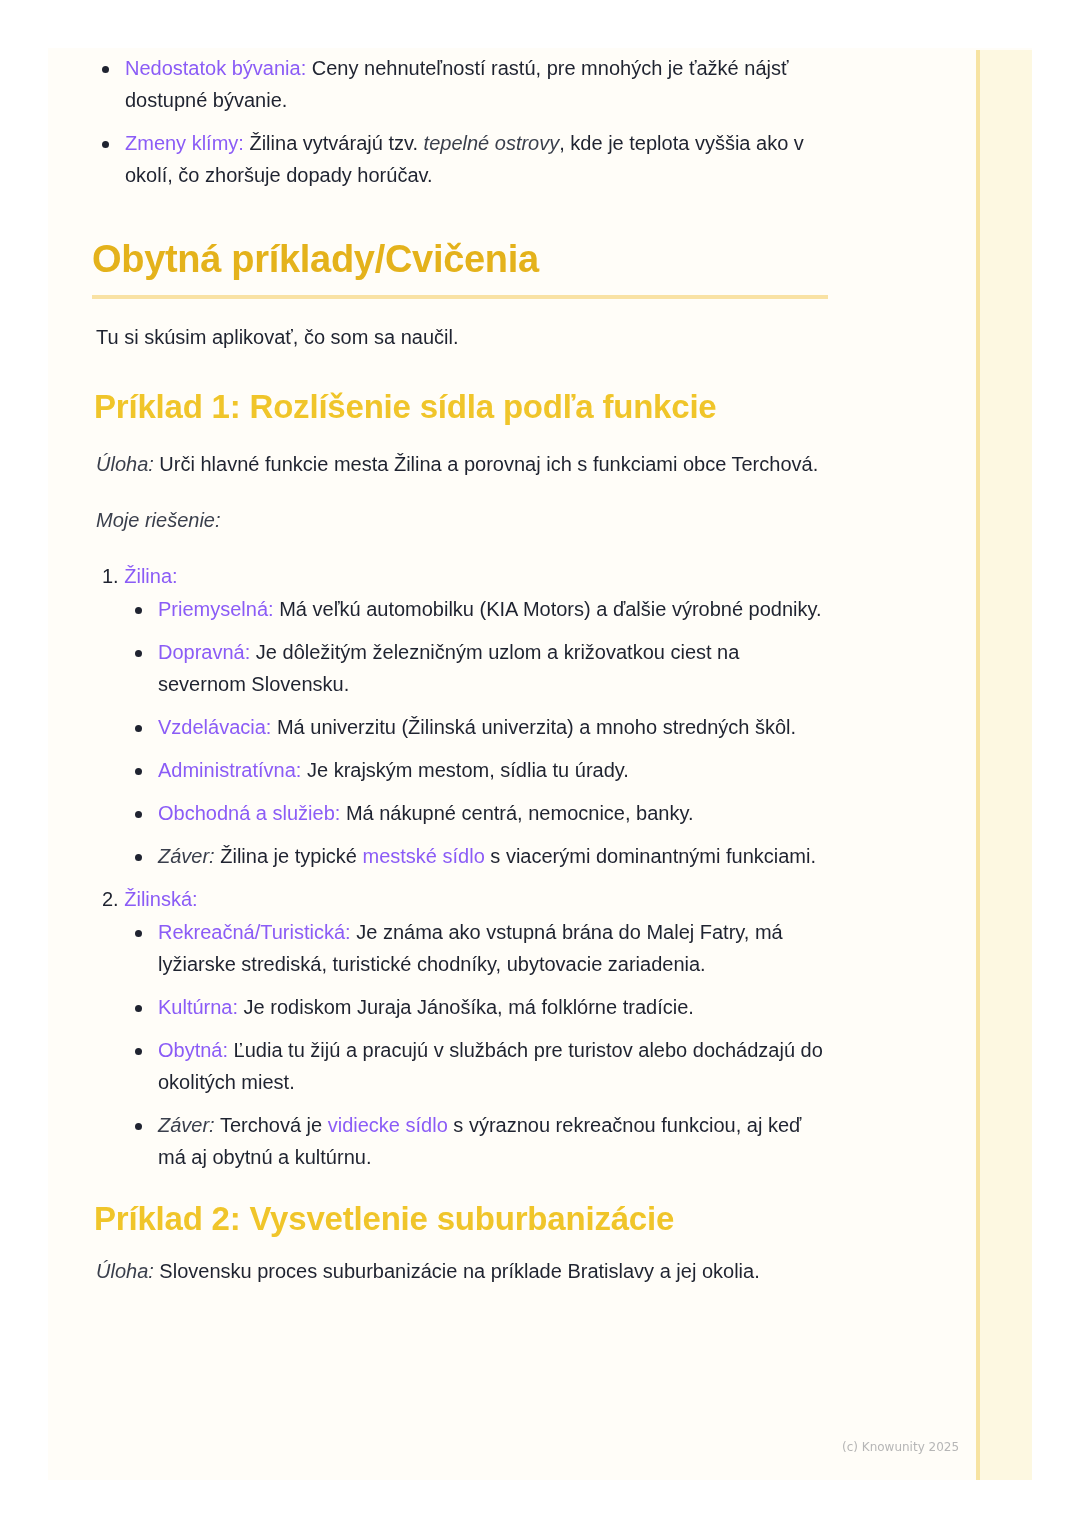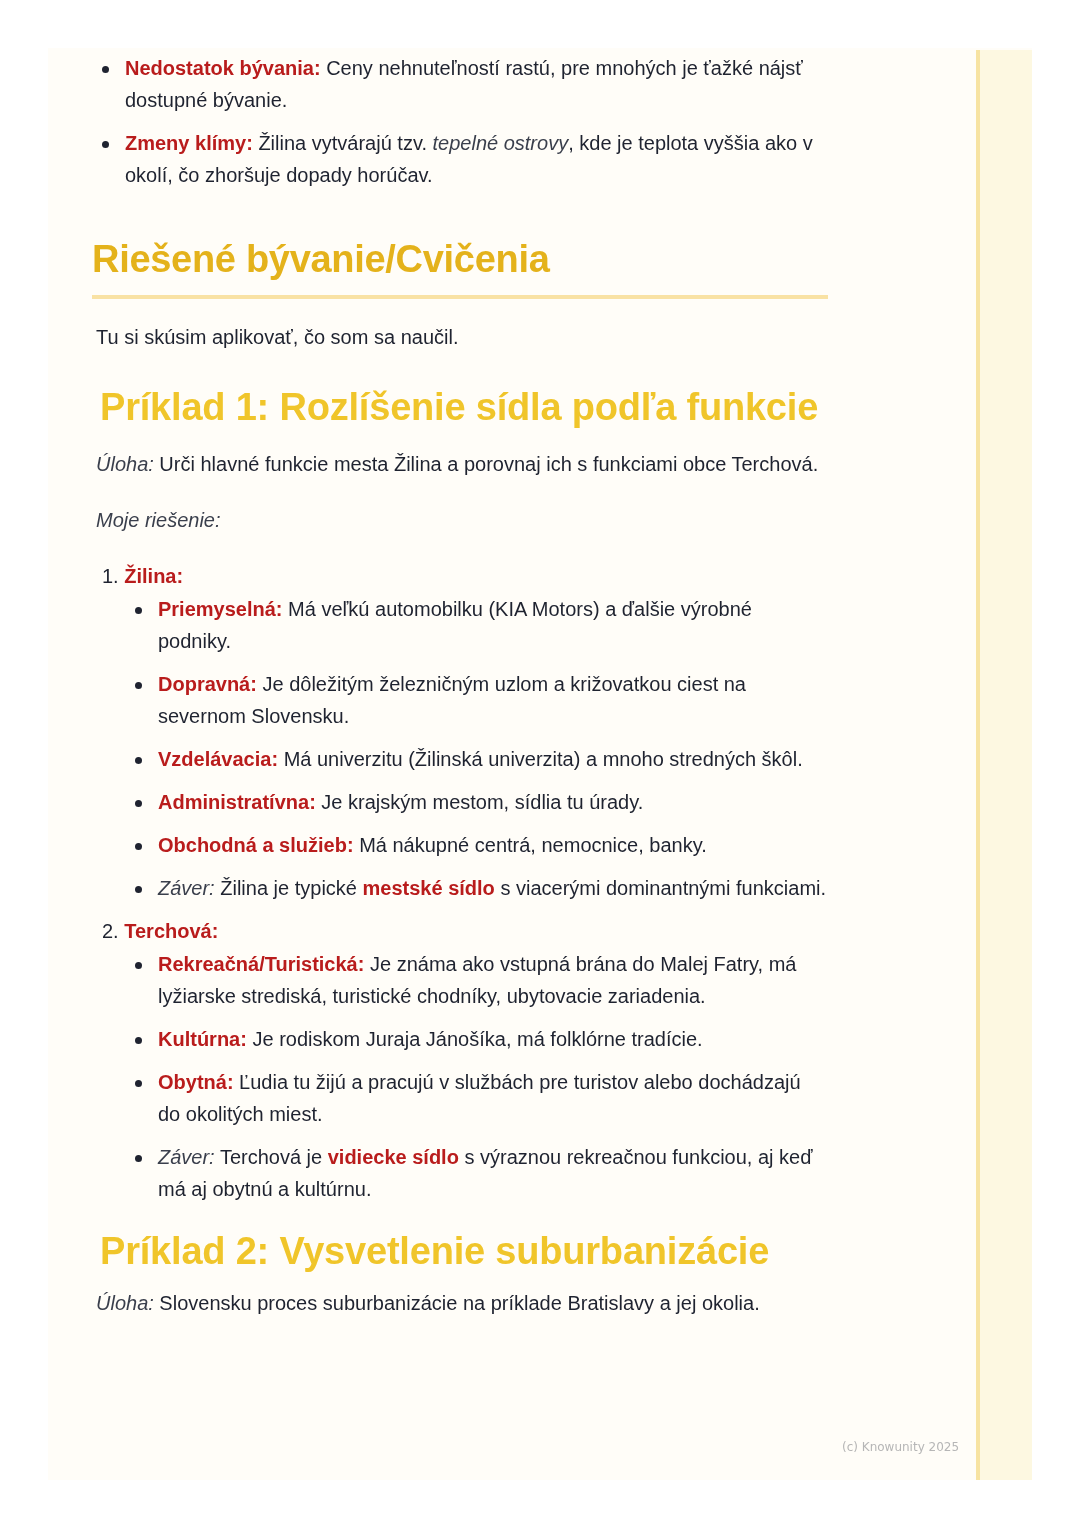--- a/index.html
+++ b/index.html
@@ -29,30 +29,30 @@
     .bullet-list > li::before {
       content: ""; position: absolute; left: 10px; top: 14px; width: 7px; height: 7px;
       border-radius: 50%; background: #1f2330;
     }
     .top-list { margin-top: 4px; }
     .top-list > li { padding-left: 33px; margin-bottom: 11px; }
     .top-list > li::before {
       content: ""; position: absolute; left: 10px; top: 14px; width: 7px; height: 7px;
       border-radius: 50%; background: #1f2330;
     }
-    b { font-weight: 700; color: #b91c1c; }
+    b { font-weight: 400; color: #8b5cf6; }
     i { font-style: italic; color: #3a3f4c; }
     h2 {
       margin: 44px 0 0 0; font-size: 38px; line-height: 48px; font-weight: 700;
       color: #e4b21b; padding-bottom: 12px;
       border-bottom: 4px solid #f9e2a4;
       letter-spacing: -0.3px;
     }
     h3 {
-      margin: 8px; font-size: 38px; line-height: 40px; font-weight: 700;
+      margin: 2px; font-size: 33px; line-height: 40px; font-weight: 700;
       color: #f0c52a; letter-spacing: -0.2px;
     }
     p { margin: 4px; }
     .intro { margin-top: 22px; }
     .ex1-title { margin-top: 34px; }
     .task { margin-top: 20px; text-align: justify; line-height: 35px; }
     .solution { margin-top: 22px; }
     .num-list { margin-top: 24px; padding-left: 10px; }
     .num-list > li { margin-bottom: 10px; }
     .num-label { display: block; }
@@ -69,41 +69,41 @@
 
 <div class="page"></div>
 <div class="sidebar-strip"></div>
 
 <div class="content">
   <ul class="top-list">
     <li><b>Nedostatok bývania:</b><span> Ceny nehnuteľností rastú, pre mnohých je ťažké nájsť dostupné bývanie.</span></li>
     <li><b>Zmeny klímy:</b><span> Žilina vytvárajú tzv. </span><i>tepelné ostrovy</i><span>, kde je teplota vyššia ako v okolí, čo zhoršuje dopady horúčav.</span></li>
   </ul>
 
-  <h2>Riešené bývanie/Cvičenia</h2>
+  <h2>Obytná príklady/Cvičenia</h2>
   <p class="intro">Tu si skúsim aplikovať, čo som sa naučil.</p>
 
   <h3 class="ex1-title">Príklad 1: Rozlíšenie sídla podľa funkcie</h3>
   <p class="task"><i>Úloha:</i><span> Urči hlavné funkcie mesta Žilina a porovnaj ich s funkciami obce Terchová.</span></p>
   <p class="solution"><i>Moje riešenie:</i></p>
 
   <ol class="num-list">
     <li>
       <span class="num-label"><span>1.</span> <b>Žilina:</b></span>
       <ul class="bullet-list">
         <li><b>Priemyselná:</b><span> Má veľkú automobilku (KIA Motors) a ďalšie výrobné podniky.</span></li>
         <li><b>Dopravná:</b><span> Je dôležitým železničným uzlom a križovatkou ciest na severnom Slovensku.</span></li>
         <li><b>Vzdelávacia:</b><span> Má univerzitu (Žilinská univerzita) a mnoho stredných škôl.</span></li>
         <li><b>Administratívna:</b><span> Je krajským mestom, sídlia tu úrady.</span></li>
         <li><b>Obchodná a služieb:</b><span> Má nákupné centrá, nemocnice, banky.</span></li>
         <li><i>Záver:</i><span> Žilina je typické </span><b>mestské sídlo</b><span> s viacerými dominantnými funkciami.</span></li>
       </ul>
     </li>
     <li>
-      <span class="num-label"><span>2.</span> <b>Terchová:</b></span>
+      <span class="num-label"><span>2.</span> <b>Žilinská:</b></span>
       <ul class="bullet-list">
         <li><b>Rekreačná/Turistická:</b><span> Je známa ako vstupná brána do Malej Fatry, má lyžiarske strediská, turistické chodníky, ubytovacie zariadenia.</span></li>
         <li><b>Kultúrna:</b><span> Je rodiskom Juraja Jánošíka, má folklórne tradície.</span></li>
         <li><b>Obytná:</b><span> Ľudia tu žijú a pracujú v službách pre turistov alebo dochádzajú do okolitých miest.</span></li>
         <li><i>Záver:</i><span> Terchová je </span><b>vidiecke sídlo</b><span> s výraznou rekreačnou funkciou, aj keď má aj obytnú a kultúrnu.</span></li>
       </ul>
     </li>
   </ol>
 
   <h3 class="ex2-title">Príklad 2: Vysvetlenie suburbanizácie</h3>

